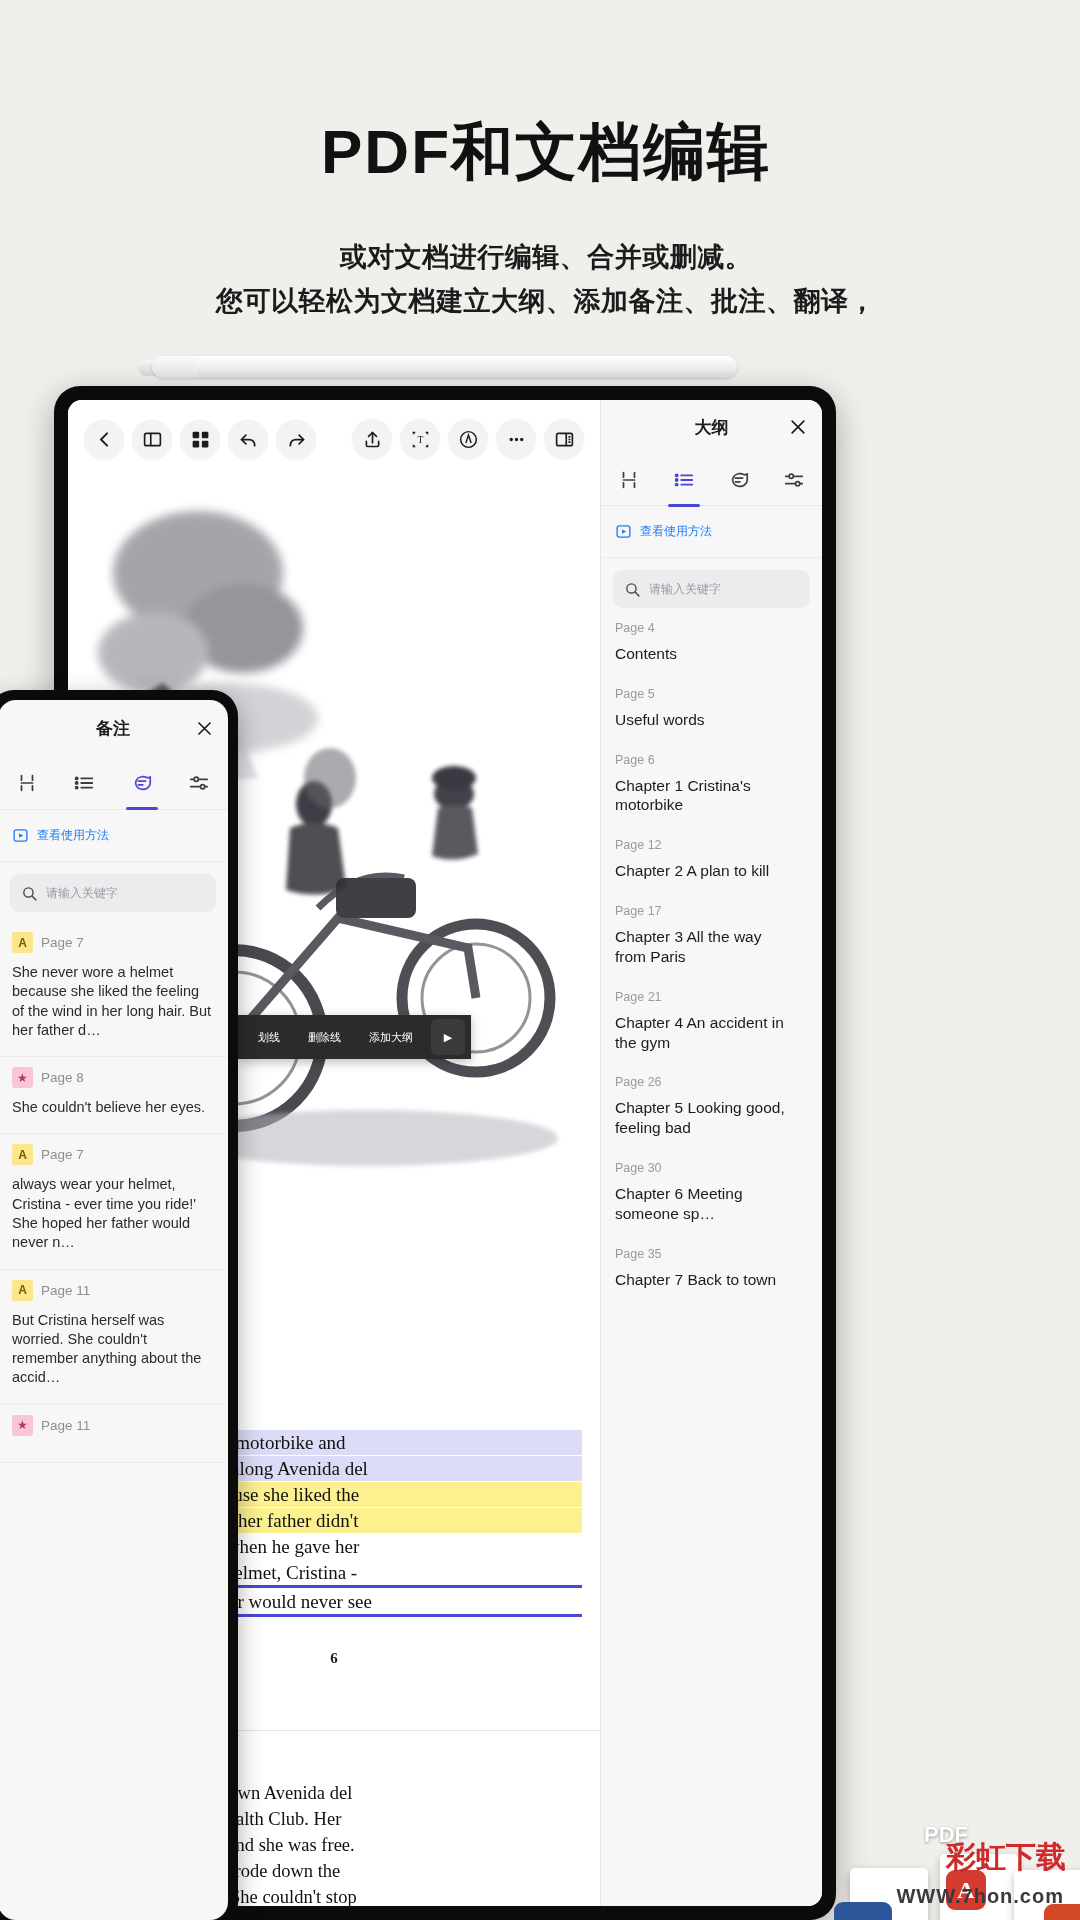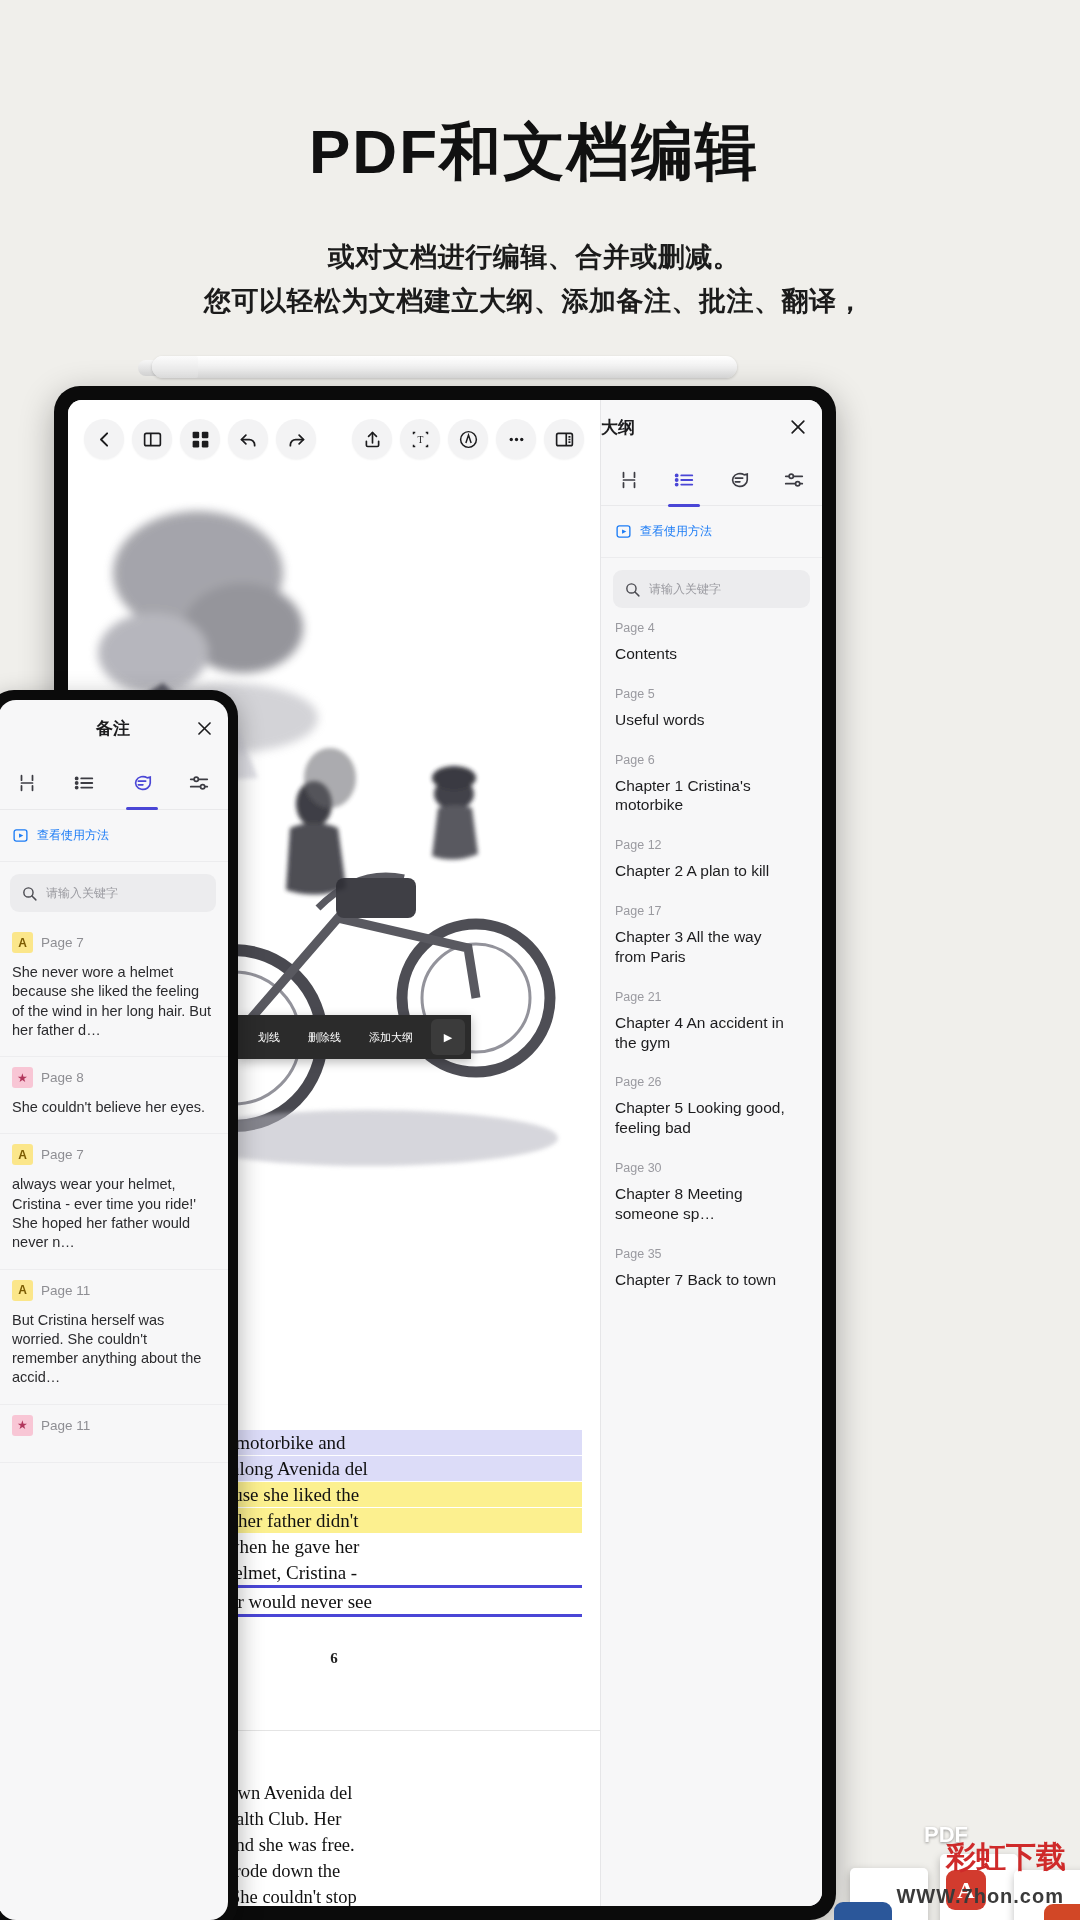--- a/index.html
+++ b/index.html
@@ -5,21 +5,21 @@
   * { box-sizing: border-box; margin: 0; padding: 0; }
   html, body {
     width: 1080px; height: 1920px;
     background: #f0efeb;
     font-family: "Liberation Sans", "DejaVu Sans", sans-serif;
     overflow: hidden;
     position: relative;
   }
 
   
-  .promo { position: absolute; left: 4px; top: 0; width: 1060px; text-align: center; }
+  .promo { position: absolute; left: 16px; top: 0; width: 1060px; text-align: center; }
   .promo-title {
     margin-top: 118px;
     font-size: 62px;
     font-weight: 700;
     letter-spacing: 2px;
     color: #111111;
     line-height: 1.1;
   }
   .promo-sub {
     margin-top: 50px;
@@ -139,21 +139,21 @@
   }
   .ctx-item { padding: 0 14px; white-space: nowrap; }
   .ctx-next {
     width: 34px; height: 36px; margin-left: 4px;
     background: #3b3b3b; border-radius: 6px;
     display: flex; align-items: center; justify-content: center;
   }
 
   
   .panel { width: 222px; height: 100%; background: #f7f7f8; border-left: 1px solid #e6e6e8; position: relative; }
-  .panel-head { height: 54px; display: flex; align-items: center; justify-content: flex-start; position: relative; }
+  .panel-head { height: 54px; display: flex; align-items: center; justify-content: center; position: relative; }
   .panel-title { font-size: 17px; font-weight: 600; color: #1c1c1e; }
   .panel-close { position: absolute; right: 14px; top: 17px; width: 20px; height: 20px; }
 
   .tabs { height: 52px; display: flex; align-items: center; justify-content: space-around; border-bottom: 1px solid #e9e9eb; }
   .tab { width: 40px; height: 40px; display:flex; align-items:center; justify-content:center; position: relative; }
   .tab.active:after {
     content:""; position:absolute; bottom:-7px; left:4px; right:4px; height:3px;
     background:#4a46d6; border-radius:2px;
   }
 
@@ -463,21 +463,21 @@
         <div class="ol-item">
           <div class="ol-page">Page 21</div>
           <div class="ol-title">Chapter 4 An accident in the gym</div>
         </div>
         <div class="ol-item">
           <div class="ol-page">Page 26</div>
           <div class="ol-title">Chapter 5 Looking good, feeling bad</div>
         </div>
         <div class="ol-item">
           <div class="ol-page">Page 30</div>
-          <div class="ol-title">Chapter 8 Meeting someone sp…</div>
+          <div class="ol-title">Chapter 6 Meeting someone sp…</div>
         </div>
         <div class="ol-item">
           <div class="ol-page">Page 35</div>
           <div class="ol-title">Chapter 7 Back to town</div>
         </div>
       </div>
     </div>
 
   </div>
 </div>

